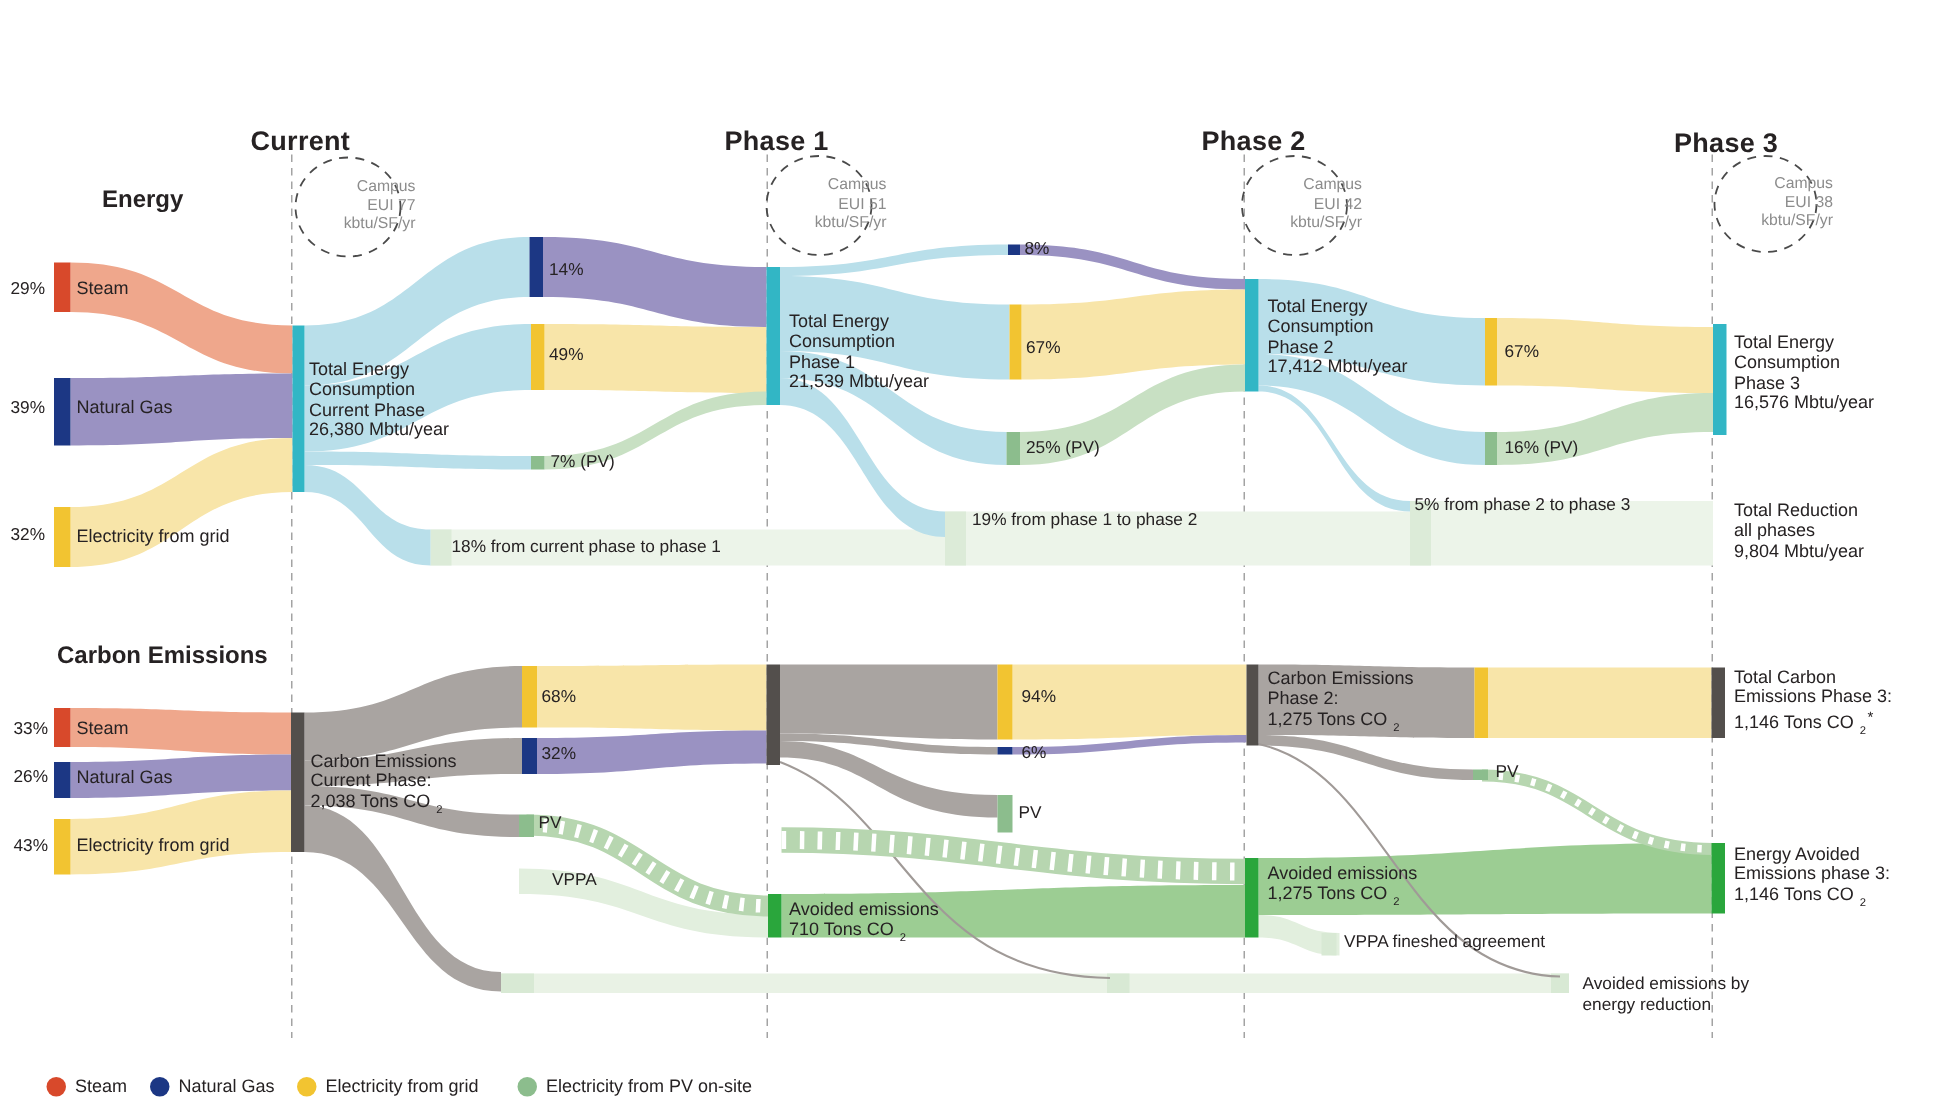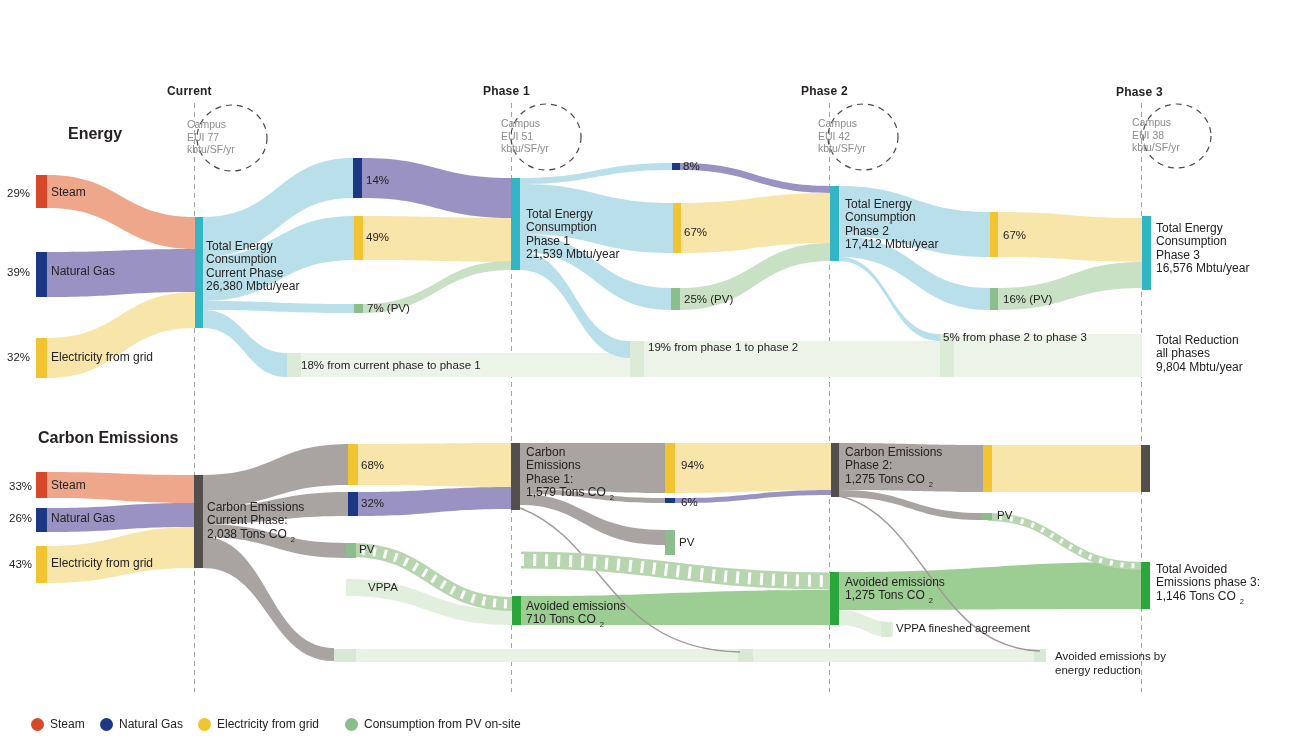--- a/index.html
+++ b/index.html
@@ -1,23 +1,23 @@
 <!DOCTYPE html>
 <html><head>
 <meta charset="utf-8">
 <style>
   html,body{margin:0;padding:0;background:#fff}
   .stage{position:relative;width:1300px;height:746px;background:#ffffff;overflow:hidden;
          font-family:"Liberation Sans",sans-serif;color:#262223}
   .stage svg{position:absolute;left:0;top:0}
   .lbl{position:absolute;font-size:11.5px;line-height:13px;white-space:nowrap}
   .src{position:absolute;font-size:12px;line-height:13px;white-space:nowrap}
-  .ph{position:absolute;font-size:12px;font-weight:600;white-space:nowrap;letter-spacing:.2px}
+  .ph{position:absolute;font-size:18px;font-weight:600;white-space:nowrap;letter-spacing:.2px}
   .sec{position:absolute;font-size:16px;font-weight:700;white-space:nowrap}
-  .campus{position:absolute;width:90px;text-align:left;font-size:10.5px;line-height:12.5px;color:#8c8c8c}
+  .campus{position:absolute;width:90px;text-align:right;font-size:10.5px;line-height:12.5px;color:#8c8c8c}
   .tot{position:absolute;font-size:12px;line-height:13.4px;white-space:nowrap}
   .mid{position:absolute;font-size:11.5px;white-space:nowrap}
   .band{position:absolute;font-size:11.5px;line-height:13px;white-space:nowrap}
   .sub{font-size:7.5px;vertical-align:-4px;margin-left:4px}
   .ast{font-size:10px;vertical-align:4px;margin-left:1px}
   .legend-item{position:absolute;display:flex;align-items:center;gap:6px;font-size:12px;white-space:nowrap}
   .dot{width:13px;height:13px;border-radius:50%;display:inline-block;flex:0 0 auto}
 </style>
 </head>
 <body>
@@ -241,51 +241,50 @@
 
 <div class="band" style="left:301px;top:359px">18% from current phase to phase 1</div>
 <div class="band" style="left:648px;top:341px">19% from phase 1 to phase 2</div>
 <div class="band" style="left:943px;top:331px">5% from phase 2 to phase 3</div>
 
 <div class="tot" style="left:207px;top:501px">
   <div>Carbon Emissions</div>
   <div>Current Phase:</div>
   <div><span>2,038 Tons CO</span><span class="sub">2</span></div>
 </div>
-<div class="tot" style="left:526px;top:446px">
-  <div>Carbon</div>
-  <div>Emissions</div>
-  <div>Phase 1:</div>
-  <div><span>1,579 Tons CO</span><span class="sub">2</span></div>
-</div>
 <div class="tot" style="left:845px;top:446px">
   <div>Carbon Emissions</div>
   <div>Phase 2:</div>
   <div><span>1,275 Tons CO</span><span class="sub">2</span></div>
+</div>
+<div class="tot" style="left:1156px;top:445px">
+  <div>Total Carbon</div>
+  <div>Emissions Phase 3:</div>
+  <div><span>1,146 Tons CO</span><span class="sub">2</span><span class="ast">*</span></div>
 </div>
 
 <div class="mid" style="left:361px;top:459px">68%</div>
 <div class="mid" style="left:361px;top:497px">32%</div>
 <div class="mid" style="left:359px;top:543px">PV</div>
 <div class="mid" style="left:368px;top:581px">VPPA</div>
 <div class="mid" style="left:681px;top:459px">94%</div>
 <div class="mid" style="left:681px;top:496px">6%</div>
 <div class="mid" style="left:679px;top:536px">PV</div>
 <div class="mid" style="left:997px;top:509px">PV</div>
 
 <div class="tot" style="left:526px;top:600px">
   <div>Avoided emissions</div>
   <div><span>710 Tons CO</span><span class="sub">2</span></div>
 </div>
 <div class="tot" style="left:845px;top:576px">
   <div>Avoided emissions</div>
   <div><span>1,275 Tons CO</span><span class="sub">2</span></div>
 </div>
 <div class="tot" style="left:1156px;top:563px">
-  <div>Total Avoided</div>
+  <div>Energy Avoided</div>
   <div>Emissions phase 3:</div>
   <div><span>1,146 Tons CO</span><span class="sub">2</span></div>
 </div>
 <div class="band" style="left:896px;top:622px">VPPA fineshed agreement</div>
 <div class="band" style="left:1055px;top:650px">Avoided emissions by</div>
 <div class="band" style="left:1055px;top:664px">energy reduction</div>
 
 <div class="legend-item" style="left:31px;top:717px">
   <span class="dot" style="background:#d8492b"></span>
   <span>Steam</span>
@@ -293,16 +292,16 @@
 <div class="legend-item" style="left:100px;top:717px">
   <span class="dot" style="background:#1c3784"></span>
   <span>Natural Gas</span>
 </div>
 <div class="legend-item" style="left:198px;top:717px">
   <span class="dot" style="background:#f2c431"></span>
   <span>Electricity from grid</span>
 </div>
 <div class="legend-item" style="left:345px;top:717px">
   <span class="dot" style="background:#8cbd8d"></span>
-  <span>Consumption from PV on-site</span>
+  <span>Electricity from PV on-site</span>
 </div>
 
 </div>
 
 </body></html>

